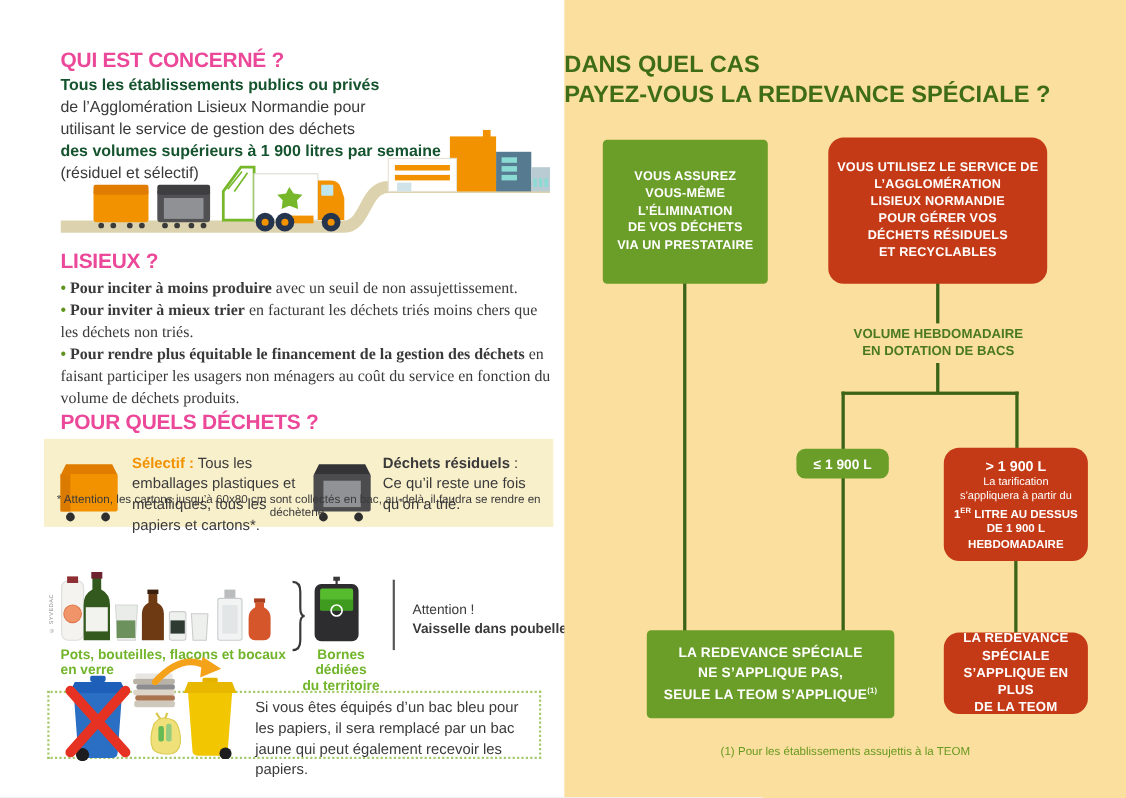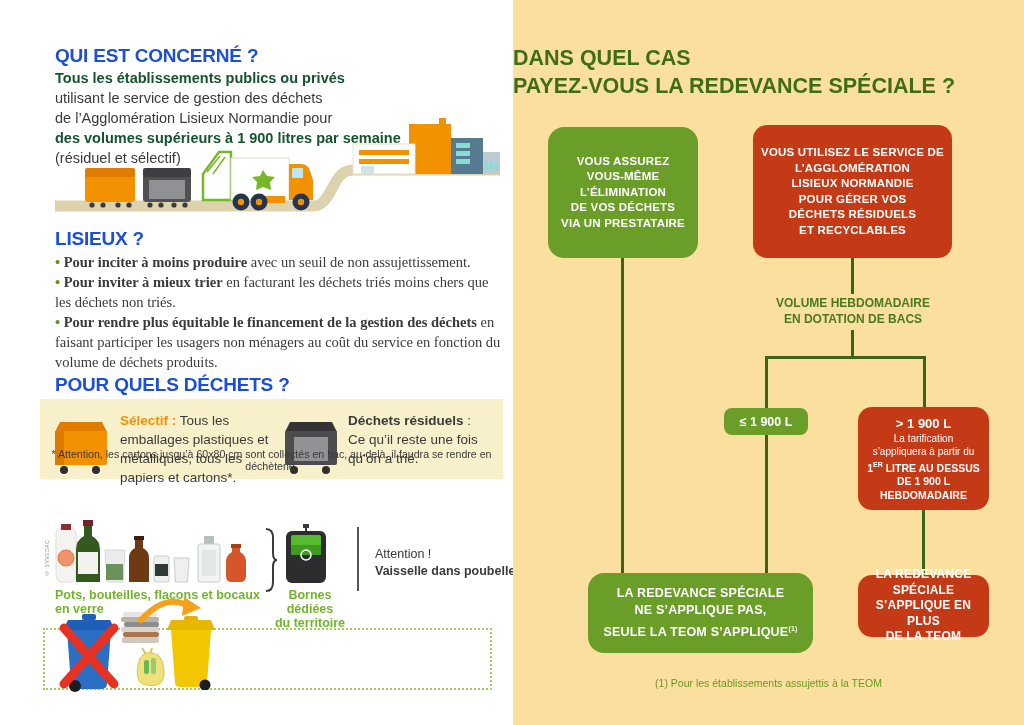--- a/index.html
+++ b/index.html
@@ -1,38 +1,38 @@
 <!DOCTYPE html>
 <html><head>
 <meta charset="utf-8">
 <style>
   html,body{margin:0;padding:0;background:#e8e8e8;}
   .page{position:relative;width:1024px;height:725px;background:#ffffff;overflow:hidden;
         font-family:"Liberation Sans","DejaVu Sans",sans-serif;color:#3a3a3a;}
   .abs{position:absolute;}
   
-  .h-green{font-size:19px;font-weight:700;color:#1d4ed8;letter-spacing:-0.2px;white-space:nowrap;}
+  .h-green{font-size:19px;font-weight:700;color:#ec4899;letter-spacing:-0.2px;white-space:nowrap;}
   .intro-line{font-size:14.5px;line-height:20px;white-space:nowrap;}
   .red-b{color:#14532d;font-weight:700;}
   .b{font-weight:700;}
   .bullets{width:448px;font-size:14.5px;line-height:20px;}
   .bullet-item::before{content:"\2022  ";color:#5f941f;font-weight:700;}
   .beige{background:#f8efcb;}
   .or{color:#f39200;}
   .small-note{font-size:10.6px;text-align:center;}
   .cap-green{color:#72b52b;font-weight:700;font-size:12.5px;}
   .vert-credit{font-size:5px;color:#8a8a8a;writing-mode:vertical-rl;transform:rotate(180deg);letter-spacing:0.5px;}
   .vdiv{width:2px;background:#57575a;}
   .attention{font-size:12.5px;line-height:17px;}
   .dashed-box{border:2px dotted #a6ca6b;}
   .paper-text{font-size:13.5px;line-height:19px;}
   
   .right-panel{position:absolute;left:513px;top:0;width:511px;height:725px;background:#fbdf9e;}
   .r-title{width:100%;text-align:left;font-size:21.5px;line-height:28px;font-weight:700;color:#3f6d17;}
-  .gbox{background:#6b9e28;color:#fff;font-weight:700;text-align:center;border-radius:16px;
+  .gbox{background:#6b9e28;color:#fff;font-weight:700;text-align:center;border-radius:4px;
         display:flex;flex-direction:column;justify-content:center;}
   .rbox{background:#c53a16;color:#fff;font-weight:700;text-align:center;border-radius:14px;
         display:flex;flex-direction:column;justify-content:center;}
   .boxline{font-size:11.5px;line-height:15.5px;letter-spacing:0.2px;}
   .vl{position:absolute;width:3px;background:#3c6418;}
   .hl{position:absolute;height:3px;background:#3c6418;}
   .vol-label{text-align:center;font-size:12px;line-height:15.5px;font-weight:700;color:#4a7a1d;}
   .lte{font-size:12.5px;border-radius:8px;}
   .gt-title{font-size:13px;line-height:17px;font-weight:700;}
   .gt-sub{font-size:10px;line-height:13px;font-weight:400;}
@@ -45,22 +45,22 @@
 </style>
 </head>
 <body>
 
 <div class="page">
 
   <div class="abs h-green" style="left:55px;top:45px;">QUI EST CONCERNÉ ?</div>
 
   <div class="abs" style="left:55px;top:68px;">
     <div class="intro-line red-b">Tous les établissements publics ou privés</div>
+    <div class="intro-line">de l’Agglomération Lisieux Normandie pour</div>
     <div class="intro-line">utilisant le service de gestion des déchets</div>
-    <div class="intro-line">de l’Agglomération Lisieux Normandie pour</div>
     <div class="intro-line red-b">des volumes supérieurs à 1 900 litres par semaine</div>
     <div class="intro-line">(résiduel et sélectif)</div>
   </div>
 
   <div class="abs" style="left:55px;top:118px;">
     <svg width="445" height="100" viewBox="0 0 445 100">
       <path d="M0 88 H258 C278 88 276 52 298 52 H445" stroke="#ddd2ae" stroke-width="11" fill="none"></path>
       <g>
         <rect x="30" y="54" width="50" height="30" rx="3" fill="#f39200"></rect>
         <rect x="30" y="50" width="50" height="9" rx="2" fill="#e07c00"></rect>
@@ -244,20 +244,21 @@
     </svg>
   </span>
   <span class="abs" style="left:164px;top:616px;">
     <svg width="54" height="74" viewBox="0 0 54 74">
       <rect x="20" y="0" width="14" height="5" rx="2" fill="#e3b300"></rect>
       <polygon points="3,14 51,14 47,4 7,4" fill="#e8b800"></polygon>
       <path d="M7 14 H47 L43 67 Q43 71 37 71 H17 Q11 71 11 67 Z" fill="#f2c600"></path>
       <circle cx="41" cy="69" r="5.5" fill="#1d1d1f"></circle>
     </svg>
   </span>
+  <p class="abs paper-text" style="left:232px;top:633px;width:252px;margin:0;">Si vous êtes équipés d’un bac bleu pour les papiers, il sera remplacé par un bac jaune qui peut également recevoir les papiers.</p>
 
   <div class="right-panel">
     <div class="abs r-title" style="top:44px;left:0;">
       <div>DANS QUEL CAS</div>
       <div>PAYEZ-VOUS LA REDEVANCE SPÉCIALE ?</div>
     </div>
 
     <div class="vl" style="left:108px;top:257px;height:317px;"></div>
     <div class="vl" style="left:338px;top:257px;height:37px;"></div>
     <div class="vl" style="left:338px;top:330px;height:27px;"></div>
@@ -299,21 +300,21 @@
       <div class="gt-bold">DE 1 900 L</div>
       <div class="gt-bold">HEBDOMADAIRE</div>
     </div>
 
     <div class="abs gbox" style="left:75px;top:573px;width:225px;height:80px;">
       <div class="boxline res-g">LA REDEVANCE SPÉCIALE</div>
       <div class="boxline res-g">NE S’APPLIQUE PAS,</div>
       <div class="boxline res-g"><span>SEULE LA TEOM S’APPLIQUE</span><sup>(1)</sup></div>
     </div>
 
-    <div class="abs rbox" style="left:345px;top:575px;width:131px;height:62px;">
+    <div class="abs rbox" style="left:345px;top:575px;width:131px;height:74px;">
       <div class="boxline res-r">LA REDEVANCE</div>
       <div class="boxline res-r">SPÉCIALE</div>
       <div class="boxline res-r">S’APPLIQUE EN PLUS</div>
       <div class="boxline res-r">DE LA TEOM</div>
     </div>
 
     <div class="abs r-foot" style="left:0;top:676px;">
       <div>(1) Pour les établissements assujettis à la TEOM</div>
     </div>
   </div>

